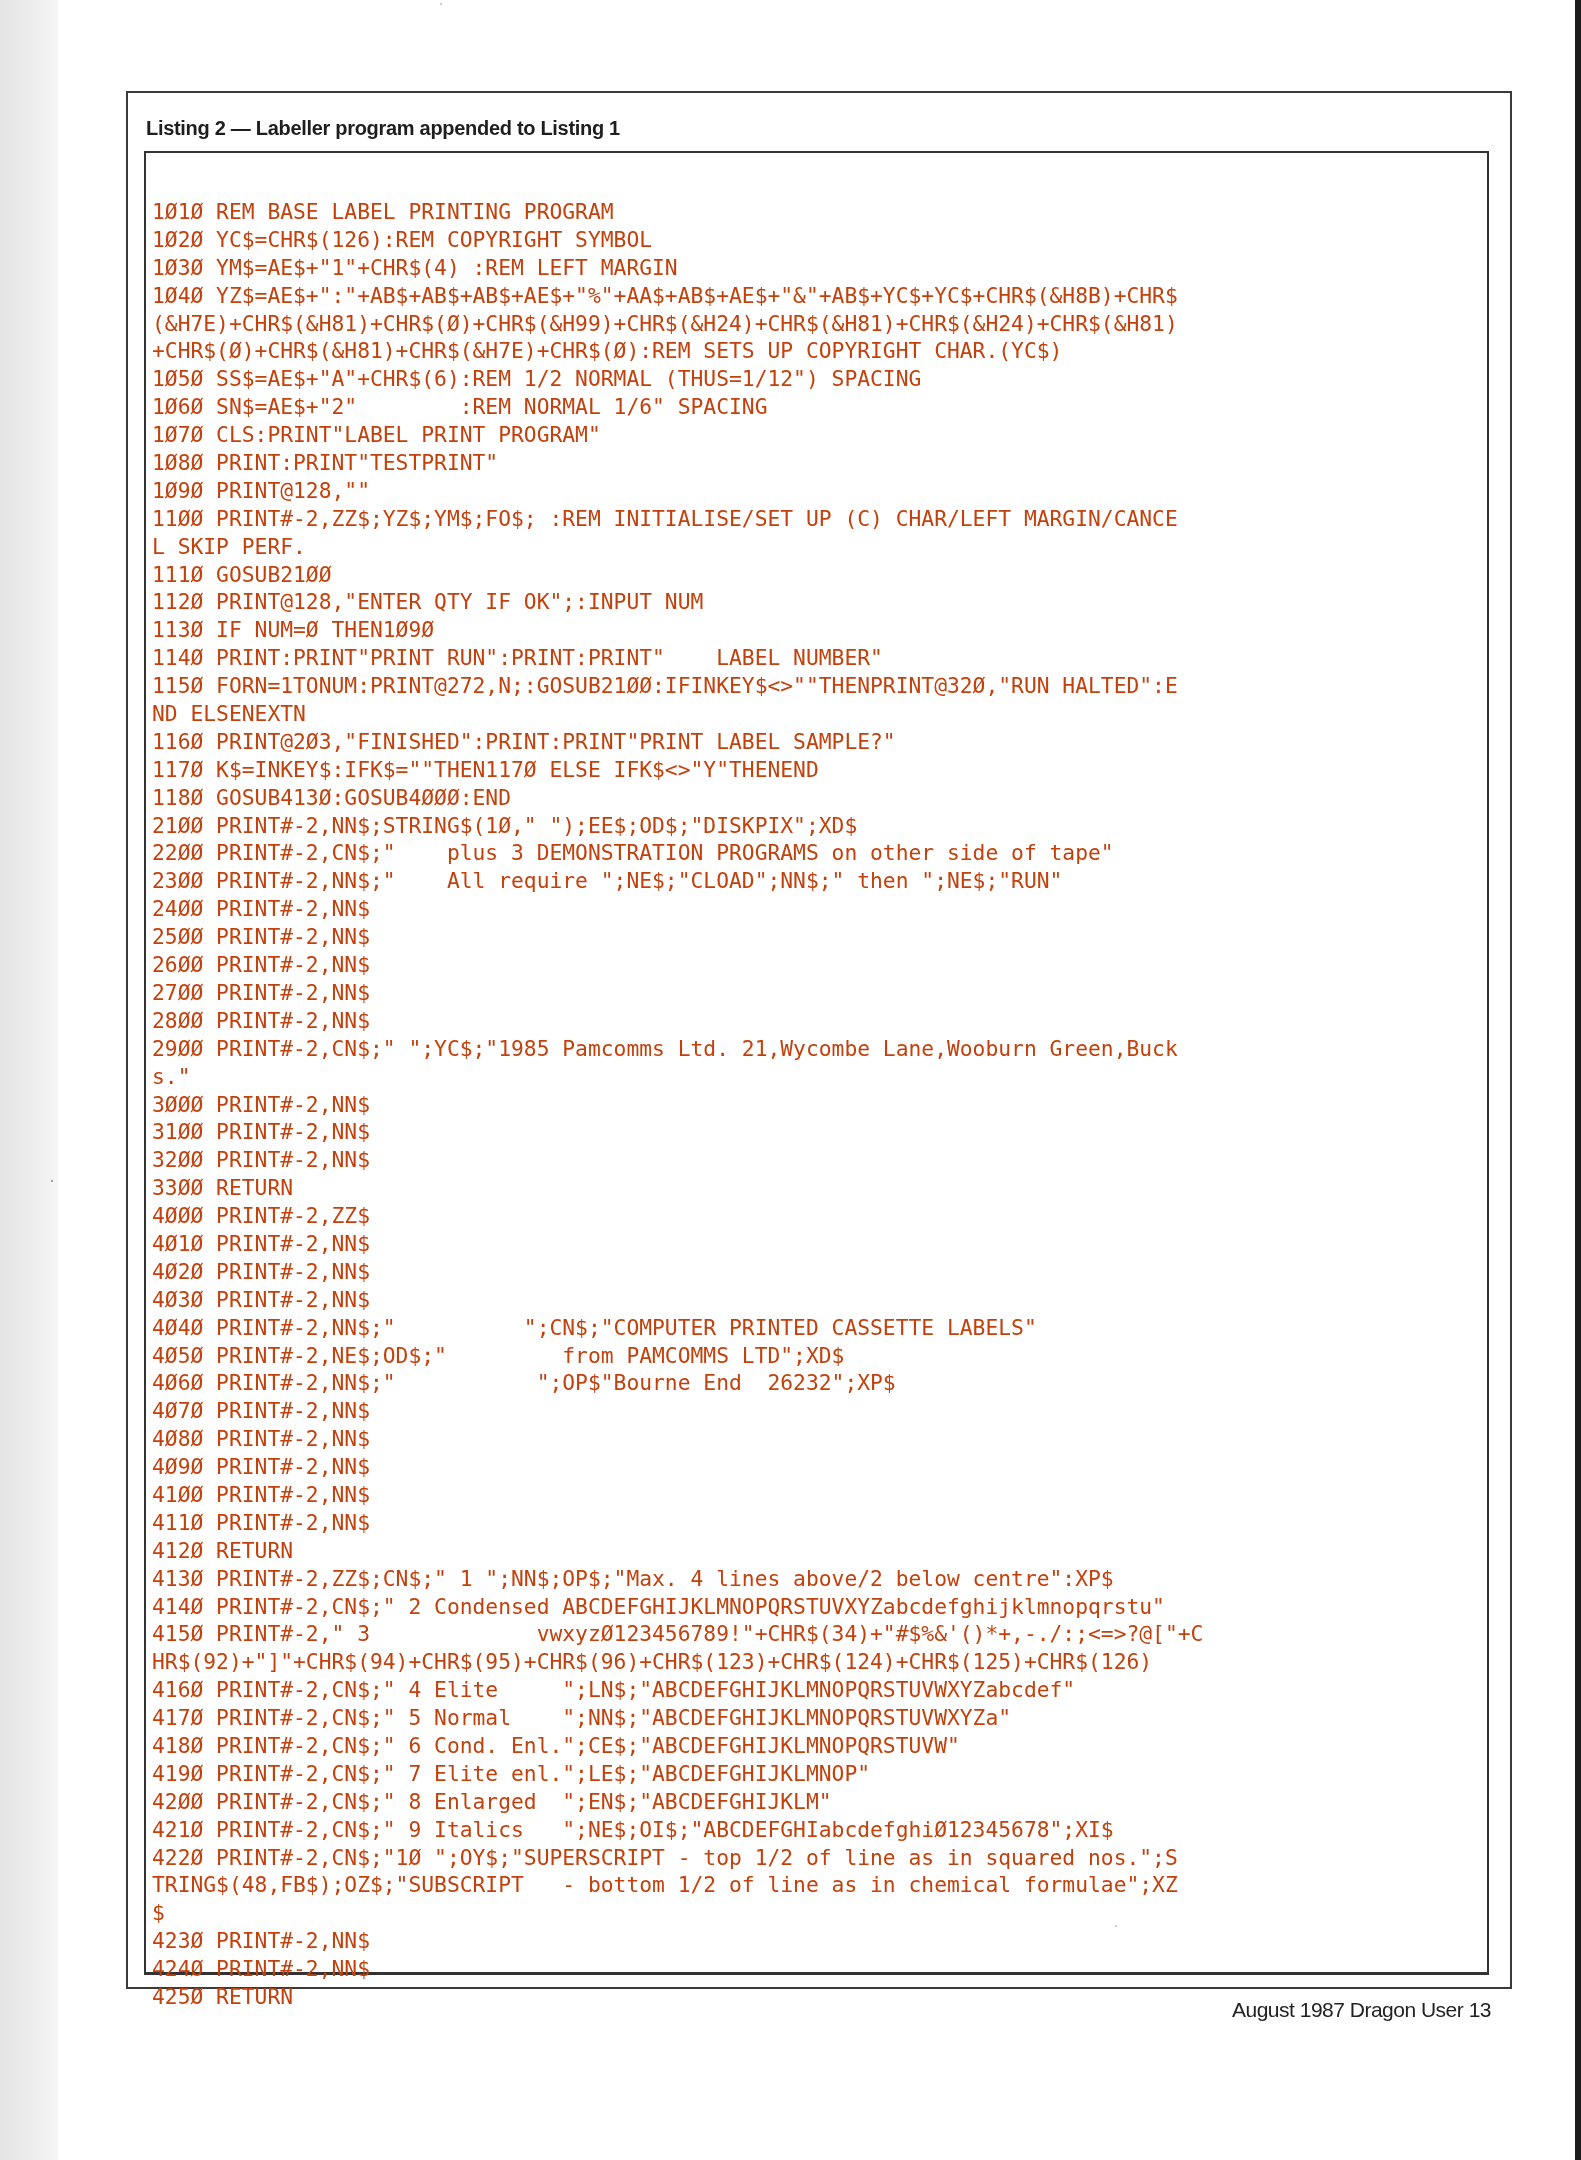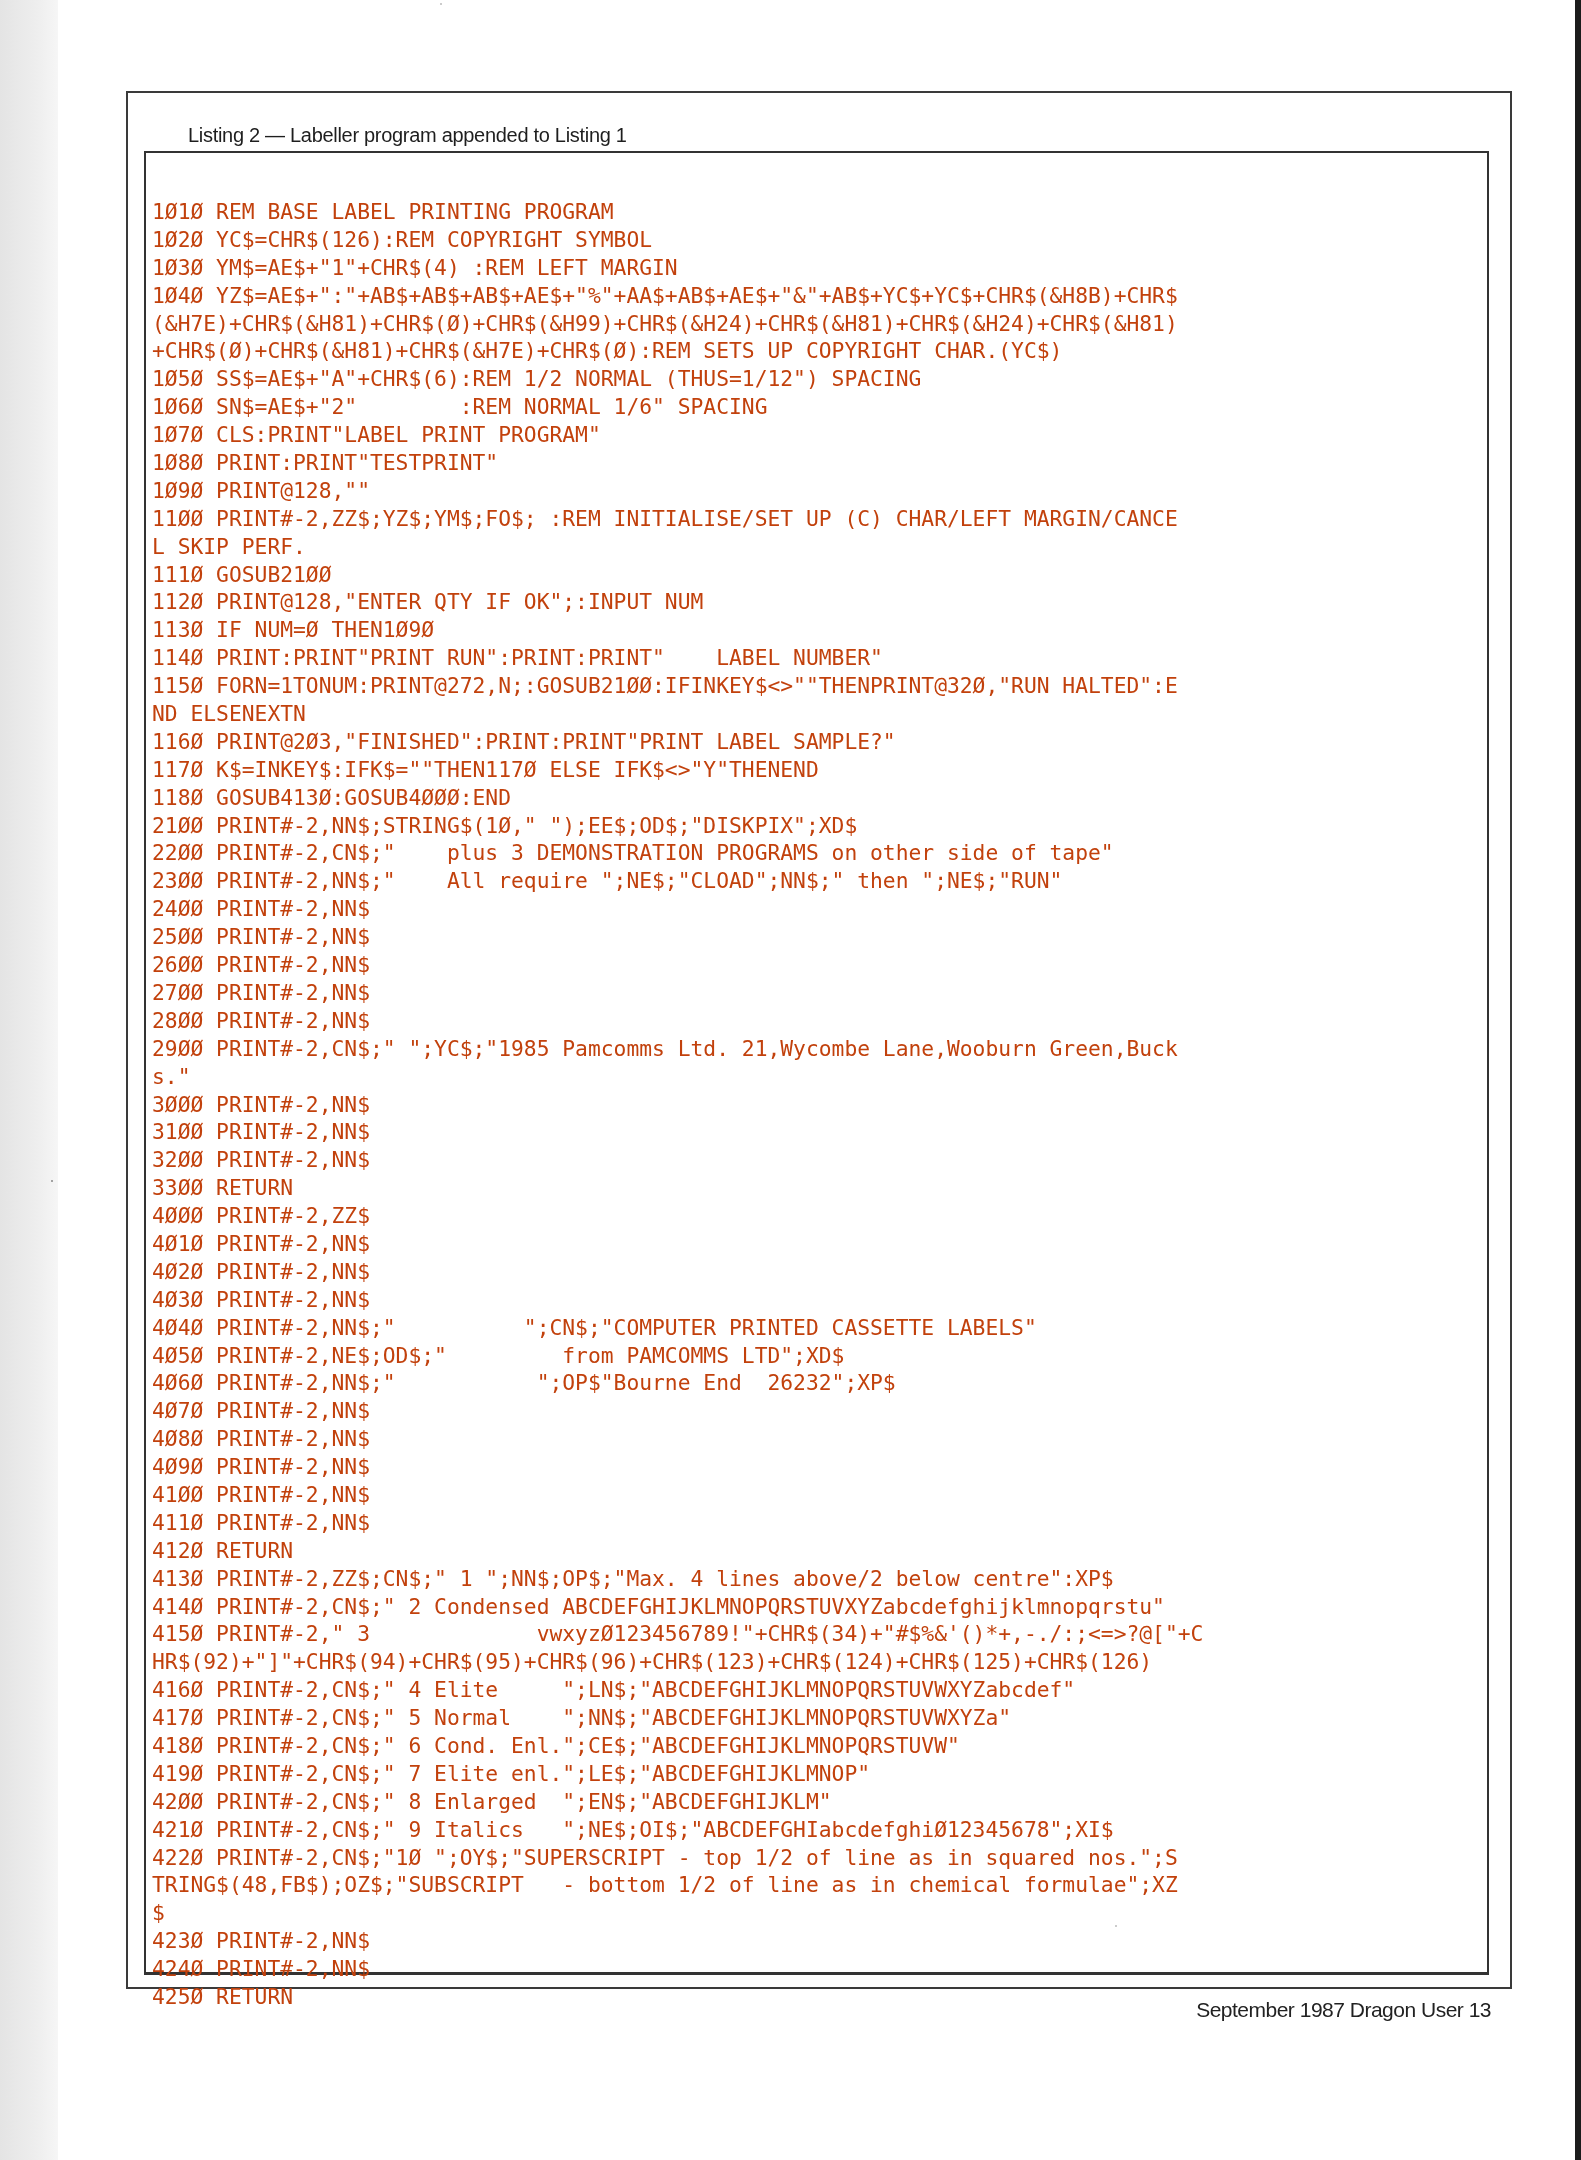--- a/index.html
+++ b/index.html
@@ -14,23 +14,23 @@
   }
   .right-band {
     position:absolute; left:1575px; top:0; width:6px; height:2160px;
     background:#1c1c1c;
   }
   .outer-box {
     position:absolute; left:126px; top:91px; width:1386px; height:1898px;
     border:2px solid #3a3a3a; box-sizing:border-box;
   }
   .caption {
-    position:absolute; left:146px; top:124px;
-    font-family:"Liberation Sans", sans-serif; font-weight:normal;
-    font-size:20px; color:#1e1e1e; letter-spacing:-0.3px;margin-left:42px;
+    position:absolute; left:146px; top:117px;
+    font-family:"Liberation Sans", sans-serif; font-weight:bold;
+    font-size:20px; color:#1e1e1e; letter-spacing:-0.3px;
   }
   .inner-box {
     position:absolute; left:144px; top:151px; width:1345px; height:1824px;
     border:2px solid #333; border-bottom-width:3px; box-sizing:border-box;
   }
   .listing {
     position:absolute; left:152px; top:198px; width:1335px;
     margin:0; white-space:pre; color:#c2410c;
     font-family:"DejaVu Sans Mono", monospace;
     font-size:21.3px; line-height:27.9px; letter-spacing:0px;
@@ -48,17 +48,17 @@
 
 <div class="left-band"></div>
 <div class="right-band"></div>
 
 <div class="outer-box"></div>
 <div class="caption">Listing 2 — Labeller program appended to Listing 1</div>
 <div class="inner-box"></div>
 
 <pre class="listing" id="listing"><span class="ln">1Ø1Ø REM BASE LABEL PRINTING PROGRAM</span><span class="ln">1Ø2Ø YC$=CHR$(126):REM COPYRIGHT SYMBOL</span><span class="ln">1Ø3Ø YM$=AE$+"1"+CHR$(4) :REM LEFT MARGIN</span><span class="ln">1Ø4Ø YZ$=AE$+":"+AB$+AB$+AB$+AE$+"%"+AA$+AB$+AE$+"&amp;"+AB$+YC$+YC$+CHR$(&amp;H8B)+CHR$</span><span class="ln">(&amp;H7E)+CHR$(&amp;H81)+CHR$(Ø)+CHR$(&amp;H99)+CHR$(&amp;H24)+CHR$(&amp;H81)+CHR$(&amp;H24)+CHR$(&amp;H81)</span><span class="ln">+CHR$(Ø)+CHR$(&amp;H81)+CHR$(&amp;H7E)+CHR$(Ø):REM SETS UP COPYRIGHT CHAR.(YC$)</span><span class="ln">1Ø5Ø SS$=AE$+"A"+CHR$(6):REM 1/2 NORMAL (THUS=1/12") SPACING</span><span class="ln">1Ø6Ø SN$=AE$+"2"        :REM NORMAL 1/6" SPACING</span><span class="ln">1Ø7Ø CLS:PRINT"LABEL PRINT PROGRAM"</span><span class="ln">1Ø8Ø PRINT:PRINT"TESTPRINT"</span><span class="ln">1Ø9Ø PRINT@128,""</span><span class="ln">11ØØ PRINT#-2,ZZ$;YZ$;YM$;FO$; :REM INITIALISE/SET UP (C) CHAR/LEFT MARGIN/CANCE</span><span class="ln">L SKIP PERF.</span><span class="ln">111Ø GOSUB21ØØ</span><span class="ln">112Ø PRINT@128,"ENTER QTY IF OK";:INPUT NUM</span><span class="ln">113Ø IF NUM=Ø THEN1Ø9Ø</span><span class="ln">114Ø PRINT:PRINT"PRINT RUN":PRINT:PRINT"    LABEL NUMBER"</span><span class="ln">115Ø FORN=1TONUM:PRINT@272,N;:GOSUB21ØØ:IFINKEY$&lt;&gt;""THENPRINT@32Ø,"RUN HALTED":E</span><span class="ln">ND ELSENEXTN</span><span class="ln">116Ø PRINT@2Ø3,"FINISHED":PRINT:PRINT"PRINT LABEL SAMPLE?"</span><span class="ln">117Ø K$=INKEY$:IFK$=""THEN117Ø ELSE IFK$&lt;&gt;"Y"THENEND</span><span class="ln">118Ø GOSUB413Ø:GOSUB4ØØØ:END</span><span class="ln">21ØØ PRINT#-2,NN$;STRING$(1Ø," ");EE$;OD$;"DISKPIX";XD$</span><span class="ln">22ØØ PRINT#-2,CN$;"    plus 3 DEMONSTRATION PROGRAMS on other side of tape"</span><span class="ln">23ØØ PRINT#-2,NN$;"    All require ";NE$;"CLOAD";NN$;" then ";NE$;"RUN"</span><span class="ln">24ØØ PRINT#-2,NN$</span><span class="ln">25ØØ PRINT#-2,NN$</span><span class="ln">26ØØ PRINT#-2,NN$</span><span class="ln">27ØØ PRINT#-2,NN$</span><span class="ln">28ØØ PRINT#-2,NN$</span><span class="ln">29ØØ PRINT#-2,CN$;" ";YC$;"1985 Pamcomms Ltd. 21,Wycombe Lane,Wooburn Green,Buck</span><span class="ln">s."</span><span class="ln">3ØØØ PRINT#-2,NN$</span><span class="ln">31ØØ PRINT#-2,NN$</span><span class="ln">32ØØ PRINT#-2,NN$</span><span class="ln">33ØØ RETURN</span><span class="ln">4ØØØ PRINT#-2,ZZ$</span><span class="ln">4Ø1Ø PRINT#-2,NN$</span><span class="ln">4Ø2Ø PRINT#-2,NN$</span><span class="ln">4Ø3Ø PRINT#-2,NN$</span><span class="ln">4Ø4Ø PRINT#-2,NN$;"          ";CN$;"COMPUTER PRINTED CASSETTE LABELS"</span><span class="ln">4Ø5Ø PRINT#-2,NE$;OD$;"         from PAMCOMMS LTD";XD$</span><span class="ln">4Ø6Ø PRINT#-2,NN$;"           ";OP$"Bourne End  26232";XP$</span><span class="ln">4Ø7Ø PRINT#-2,NN$</span><span class="ln">4Ø8Ø PRINT#-2,NN$</span><span class="ln">4Ø9Ø PRINT#-2,NN$</span><span class="ln">41ØØ PRINT#-2,NN$</span><span class="ln">411Ø PRINT#-2,NN$</span><span class="ln">412Ø RETURN</span><span class="ln">413Ø PRINT#-2,ZZ$;CN$;" 1 ";NN$;OP$;"Max. 4 lines above/2 below centre":XP$</span><span class="ln">414Ø PRINT#-2,CN$;" 2 Condensed ABCDEFGHIJKLMNOPQRSTUVXYZabcdefghijklmnopqrstu"</span><span class="ln">415Ø PRINT#-2," 3             vwxyzØ123456789!"+CHR$(34)+"#$%&amp;'()*+,-./:;&lt;=&gt;?@["+C</span><span class="ln">HR$(92)+"]"+CHR$(94)+CHR$(95)+CHR$(96)+CHR$(123)+CHR$(124)+CHR$(125)+CHR$(126)</span><span class="ln">416Ø PRINT#-2,CN$;" 4 Elite     ";LN$;"ABCDEFGHIJKLMNOPQRSTUVWXYZabcdef"</span><span class="ln">417Ø PRINT#-2,CN$;" 5 Normal    ";NN$;"ABCDEFGHIJKLMNOPQRSTUVWXYZa"</span><span class="ln">418Ø PRINT#-2,CN$;" 6 Cond. Enl.";CE$;"ABCDEFGHIJKLMNOPQRSTUVW"</span><span class="ln">419Ø PRINT#-2,CN$;" 7 Elite enl.";LE$;"ABCDEFGHIJKLMNOP"</span><span class="ln">42ØØ PRINT#-2,CN$;" 8 Enlarged  ";EN$;"ABCDEFGHIJKLM"</span><span class="ln">421Ø PRINT#-2,CN$;" 9 Italics   ";NE$;OI$;"ABCDEFGHIabcdefghiØ12345678";XI$</span><span class="ln">422Ø PRINT#-2,CN$;"1Ø ";OY$;"SUPERSCRIPT - top 1/2 of line as in squared nos.";S</span><span class="ln">TRING$(48,FB$);OZ$;"SUBSCRIPT   - bottom 1/2 of line as in chemical formulae";XZ</span><span class="ln">$</span><span class="ln">423Ø PRINT#-2,NN$</span><span class="ln">424Ø PRINT#-2,NN$</span><span class="ln">425Ø RETURN</span></pre>
 
-<div class="footer">September 1987 Dragon User 13</div>
+<div class="footer">August 1987 Dragon User 13</div>
 
 <span class="speck" style="left:440px;top:3px"></span>
 <span class="speck" style="left:1115px;top:1925px"></span>
 <span class="speck" style="left:51px;top:1180px;background:#888"></span>
 
 </body></html>

